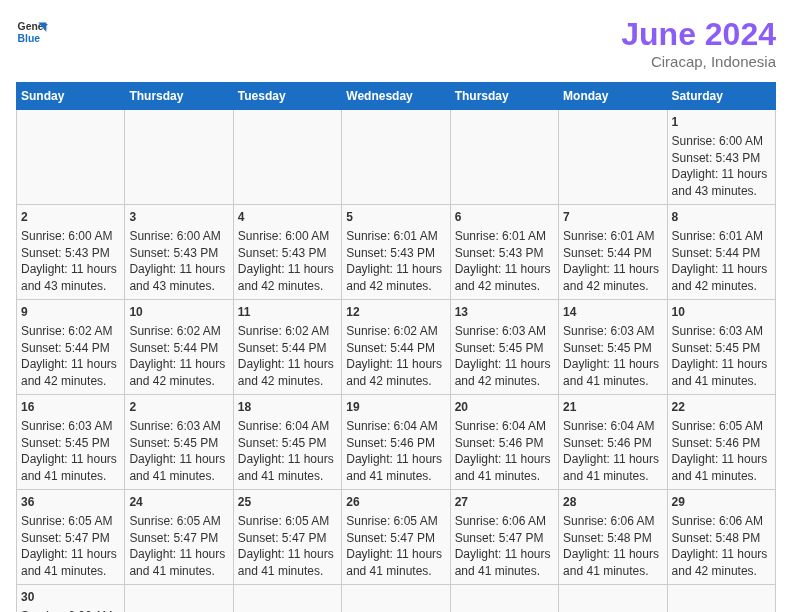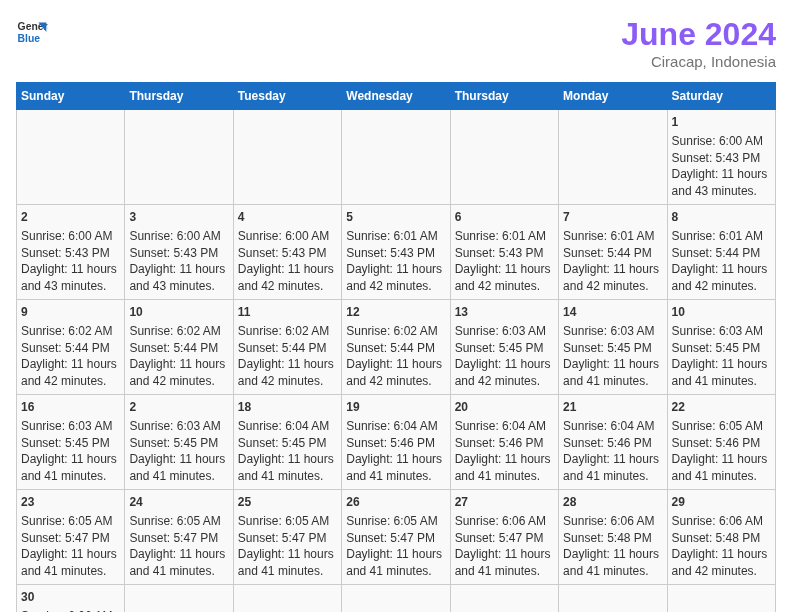--- a/index.html
+++ b/index.html
@@ -204,21 +204,21 @@
           <span class="day-number">21</span>
           <div class="day-info">Sunrise: 6:04 AM<br>Sunset: 5:46 PM<br>Daylight: 11 hours and 41 minutes.</div>
         </td>
         <td>
           <span class="day-number">22</span>
           <div class="day-info">Sunrise: 6:05 AM<br>Sunset: 5:46 PM<br>Daylight: 11 hours and 41 minutes.</div>
         </td>
       </tr>
       <tr>
         <td>
-          <span class="day-number">23</span>
+          <span class="day-number">36</span>
           <div class="day-info">Sunrise: 6:05 AM<br>Sunset: 5:47 PM<br>Daylight: 11 hours and 41 minutes.</div>
         </td>
         <td>
           <span class="day-number">24</span>
           <div class="day-info">Sunrise: 6:05 AM<br>Sunset: 5:47 PM<br>Daylight: 11 hours and 41 minutes.</div>
         </td>
         <td>
           <span class="day-number">25</span>
           <div class="day-info">Sunrise: 6:05 AM<br>Sunset: 5:47 PM<br>Daylight: 11 hours and 41 minutes.</div>
         </td>

